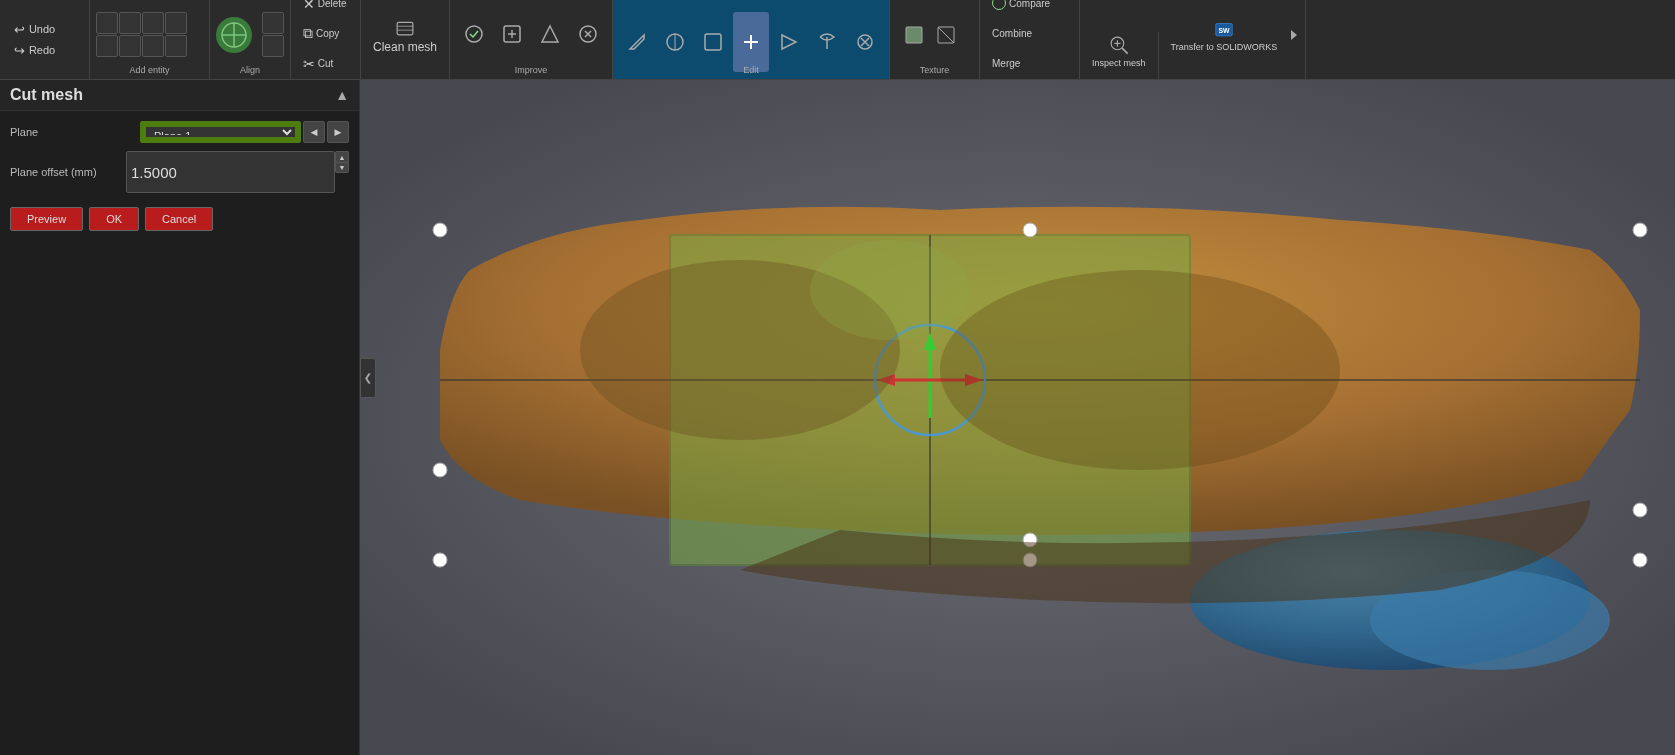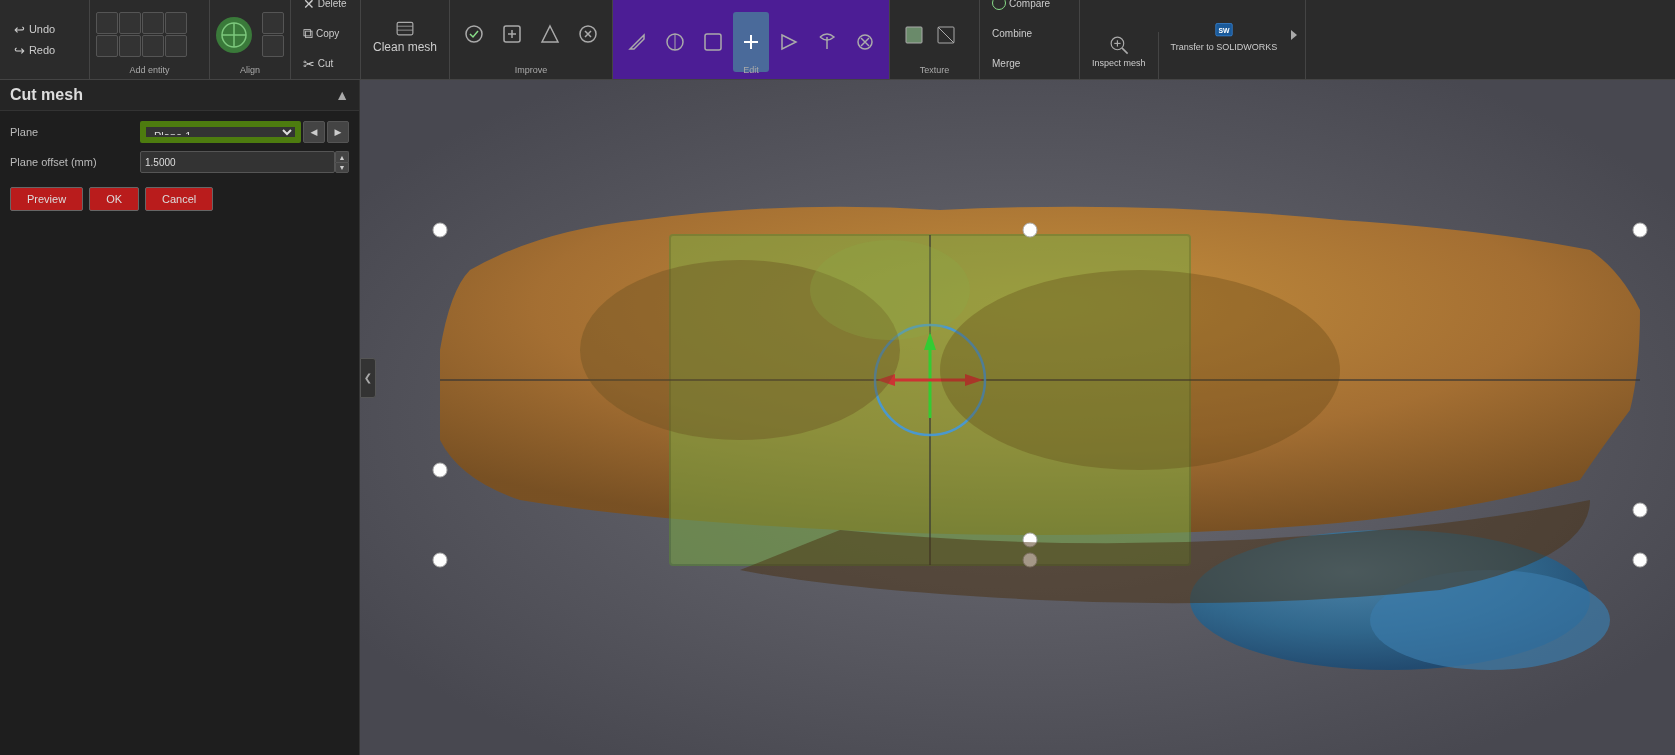--- a/index.html
+++ b/index.html
@@ -49,21 +49,21 @@
     .panel-body { padding: 10px; }
     .form-row { display: flex; align-items: center; margin-bottom: 8px; }
     .form-label { width: 130px; color: #bbb; font-size: 11px; }
     .form-control-wrap { flex: 1; display: flex; }
     .form-select {
       flex: 1; background: #333; border: 6px solid #4d7c0f; color: #ddd;
       padding: 2px 4px; font-size: 11px; border-radius: 2px; height: 22px;
     }
     .form-input {
       flex: 1; background: #333; border: 1px solid #555; color: #ddd;
-      padding: 10px 4px; font-size: 10px; border-radius: 2px; height: 22px;
+      padding: 20px 4px; font-size: 15px; border-radius: 2px; height: 22px;
     }
     .spin-btn-group { display: flex; flex-direction: column; }
     .spin-btn {
       width: 14px; height: 11px; background: #444; border: 1px solid #555;
       cursor: pointer; display: flex; align-items: center; justify-content: center;
       font-size: 7px; color: #ccc; line-height: 1;
     }
     .spin-btn:first-child { border-radius: 2px 2px 0 0; border-bottom: none; }
     .spin-btn:last-child { border-radius: 0 0 2px 2px; }
     .plane-nav-btn {
@@ -206,21 +206,21 @@
       <div class="tb-btn">
         <svg width="22" height="22" viewBox="0 0 22 22">
             <circle cx="11" cy="11" r="8" fill="none" stroke="#aaa" stroke-width="1.5"></circle>
             <path d="M8 8 l6 6 M14 8 l-6 6" stroke="#aaa" stroke-width="1.5"></path>
           </svg>
       </div>
     </div>
     <div class="toolbar-section-label">Improve</div>
   </div>
 
-  <div class="toolbar-section" style="min-width:180px; padding-top:8px; padding-bottom:4px; background:#4c1d95;">
+  <div class="toolbar-section" style="min-width:180px; padding-top:8px; padding-bottom:4px; background:#0c4a6e;">
     <div style="display:flex;gap:2px;">
       <div class="tb-btn">
         <svg width="22" height="22" viewBox="0 0 22 22">
             <path d="M4 18 L8 14 L18 4 L18 4 L18 8 L8 18 Z" fill="none" stroke="#aaa" stroke-width="1.5"></path>
           </svg>
       </div>
       <div class="tb-btn">
         <svg width="22" height="22" viewBox="0 0 22 22">
             <circle cx="11" cy="11" r="8" fill="none" stroke="#aaa" stroke-width="1.5"></circle>
             <line x1="11" y1="3" x2="11" y2="19" stroke="#aaa" stroke-width="1"></line>

